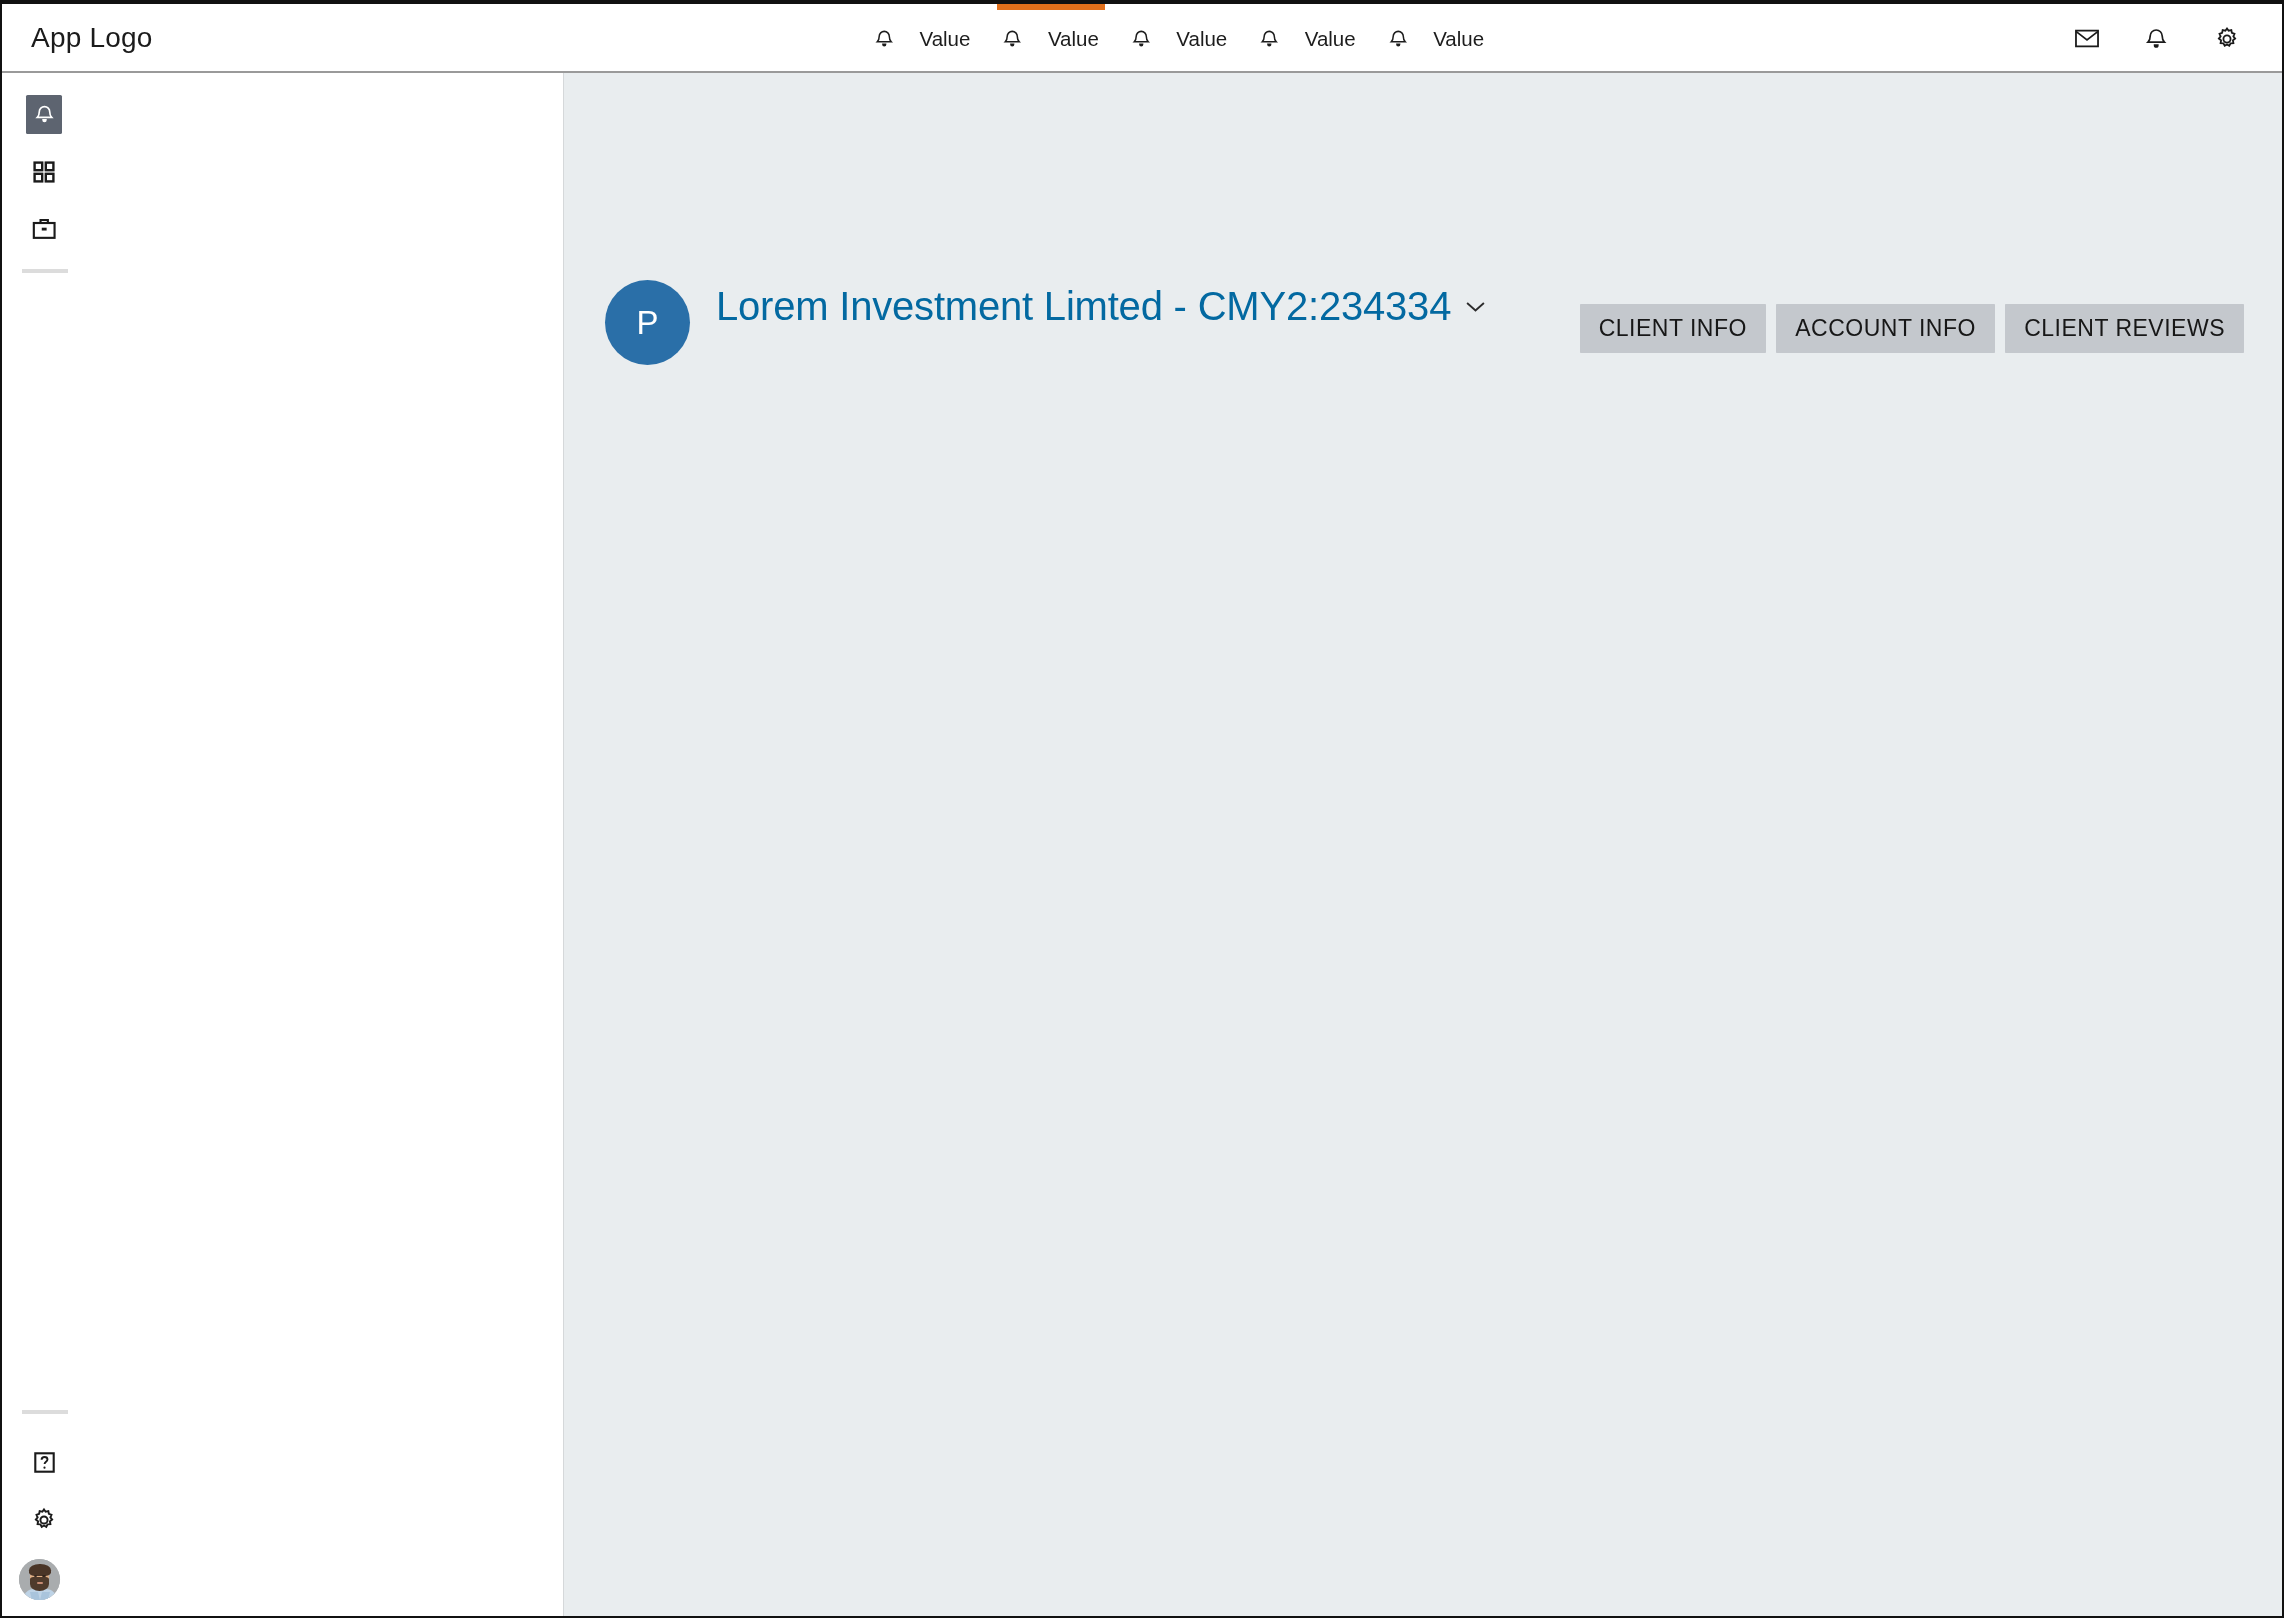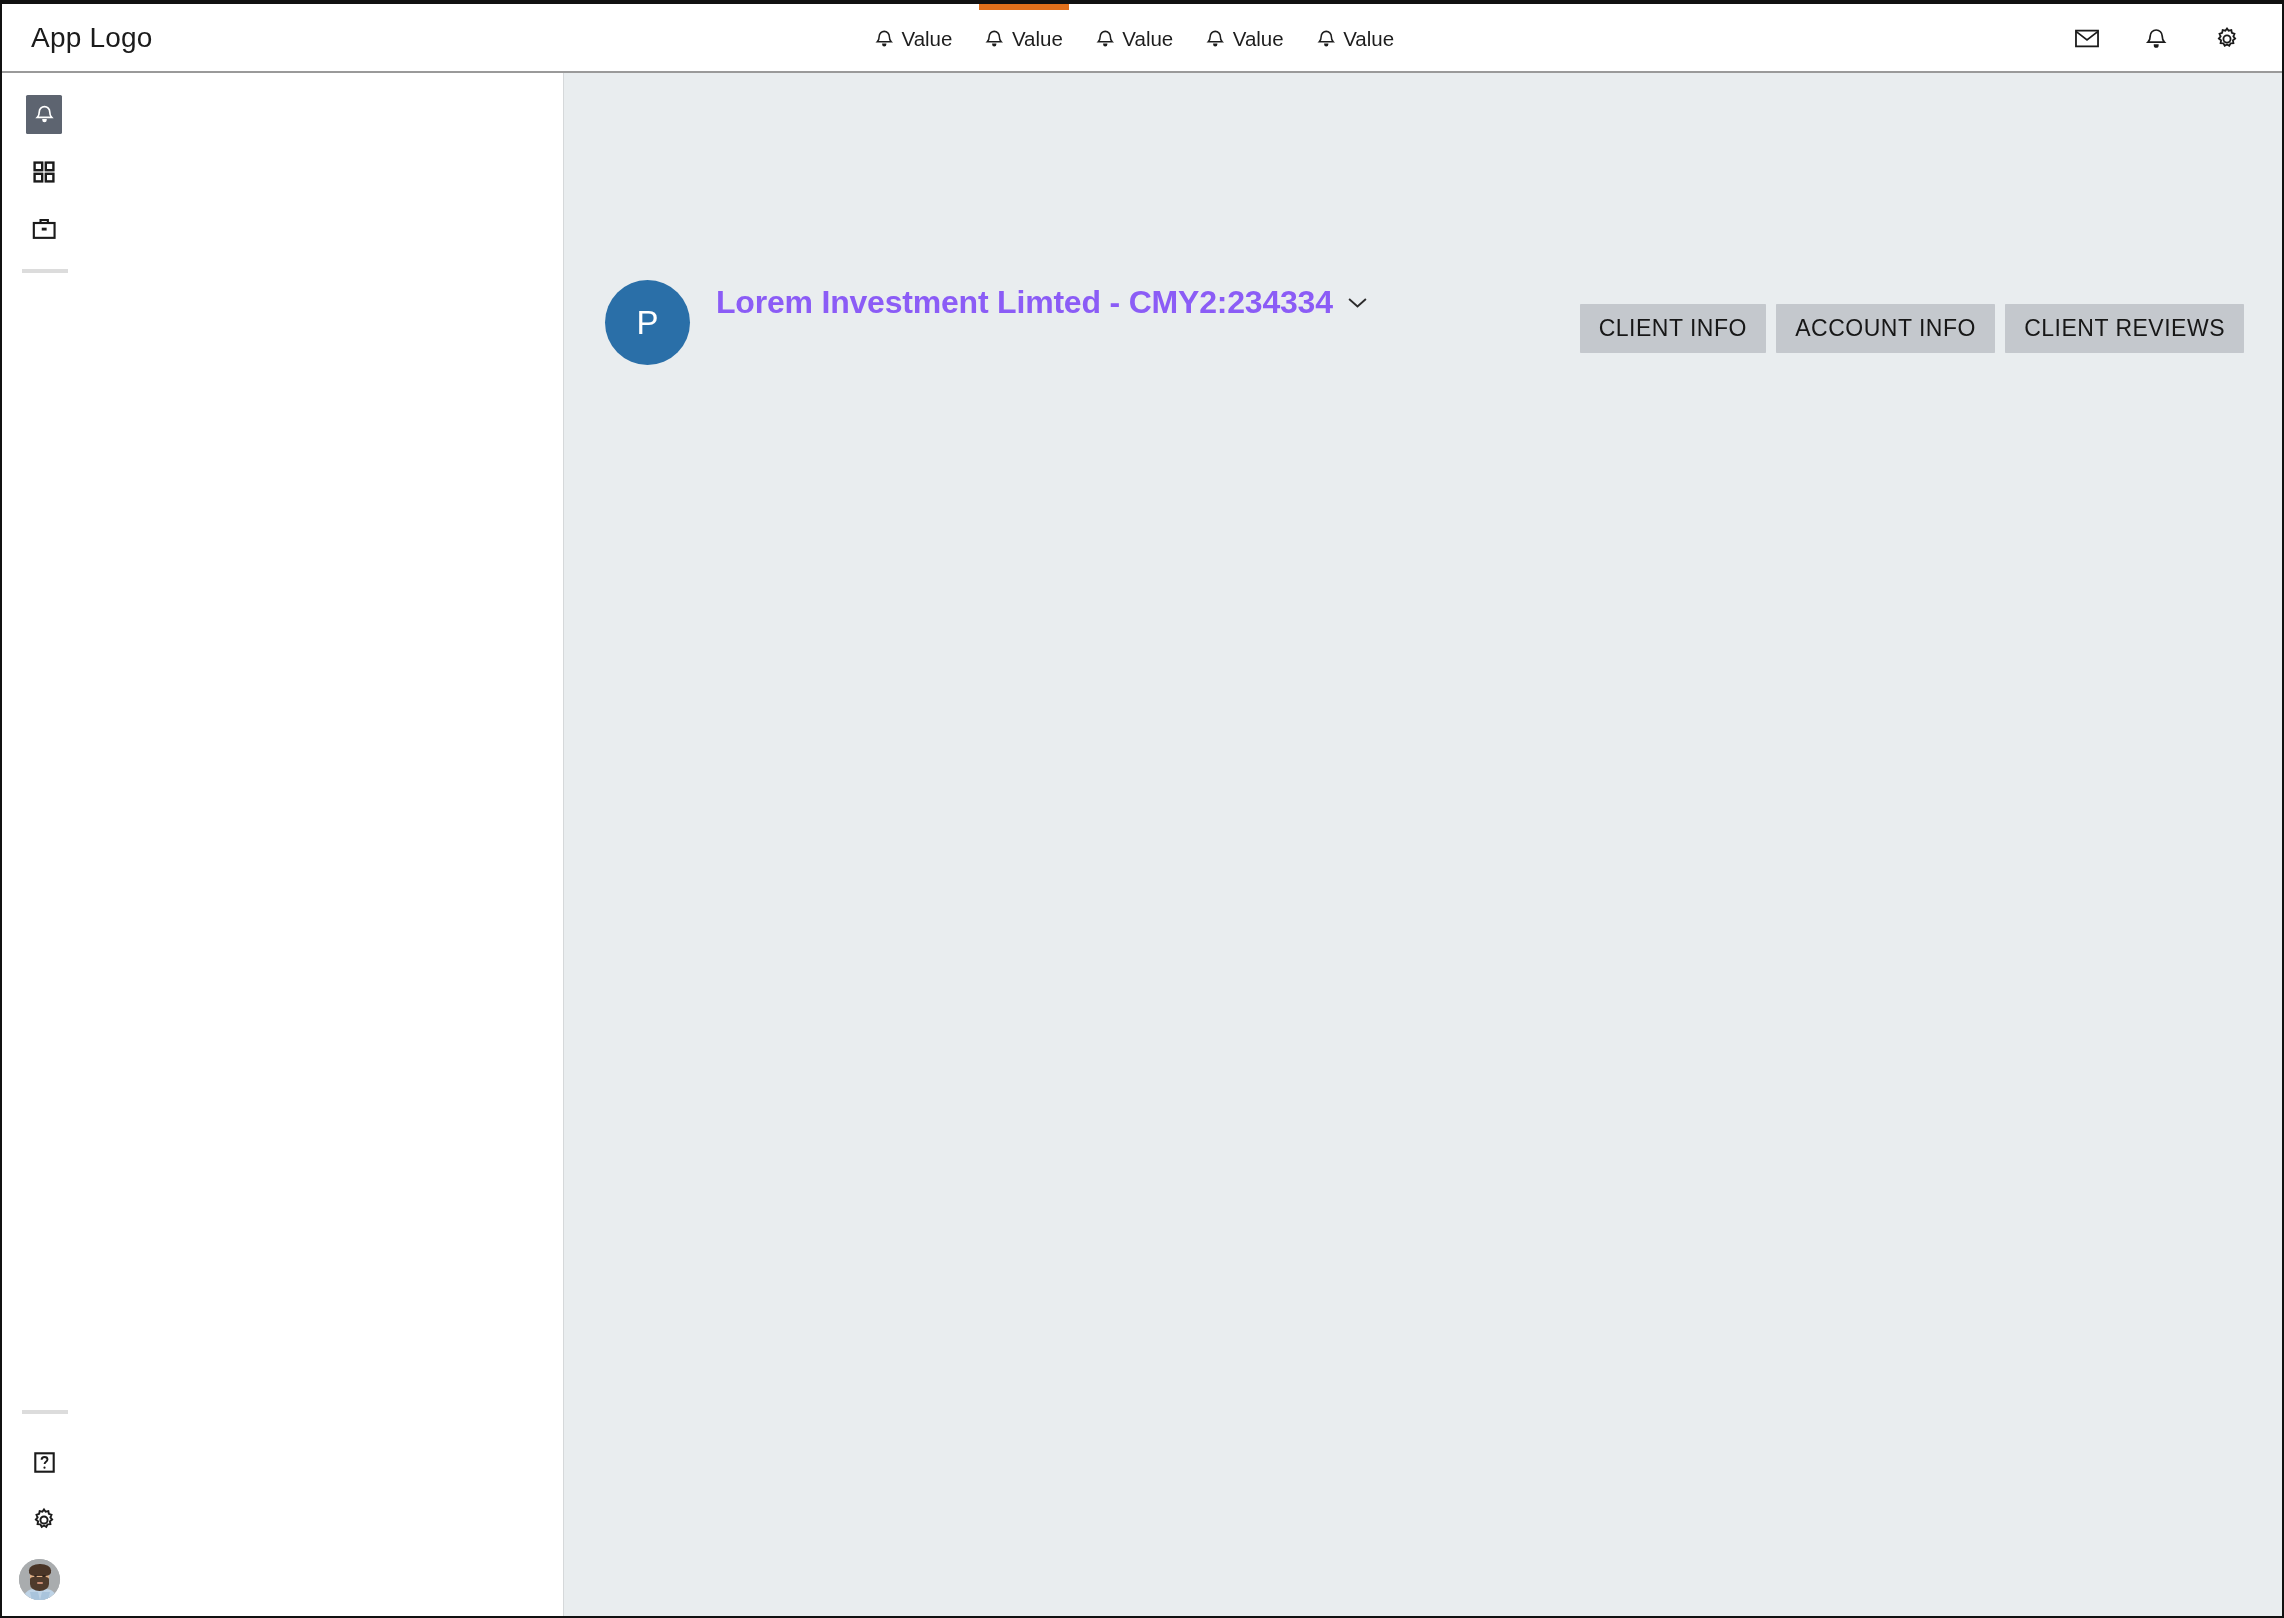--- a/index.html
+++ b/index.html
@@ -54,21 +54,21 @@
     display: flex;
     align-items: center;
     gap: 0px;
   }
 
   .topnav-item {
     position: relative;
     height: 69px;
     display: flex;
     align-items: center;
-    gap: 7px;
+    gap: 25px;
     padding: 0 16px;
     cursor: pointer;
     background: transparent;
     border: none;
     font-family: inherit;
   }
 
   .topnav-item .nav-label {
     font-size: 20.5px;
     color: #1d1d1d;
@@ -232,23 +232,23 @@
     flex: 1 1 auto;
   }
 
   .client-title-row {
     display: flex;
     align-items: center;
     gap: 14px;
   }
 
   .client-title {
-    font-size: 32px;
-    font-weight: 700;
-    color: #8b5cf6;
+    font-size: 40px;
+    font-weight: 400;
+    color: #0369a1;
     white-space: nowrap;
     letter-spacing: -0.2px;
   }
 
   .client-sub {
     margin-top: 12px;
     font-size: 20.5px;
     color: #6d7478;
     white-space: nowrap;
   }

